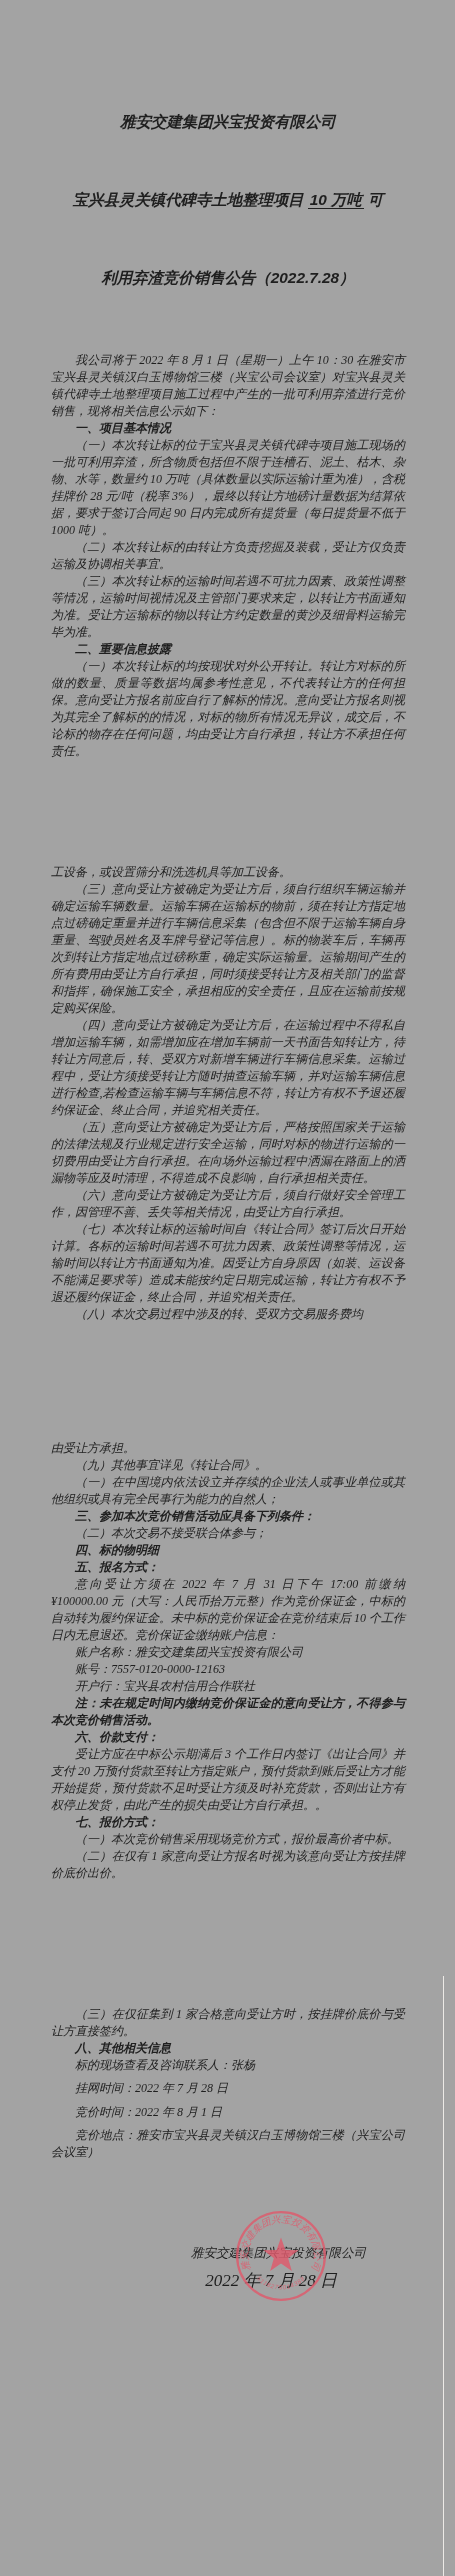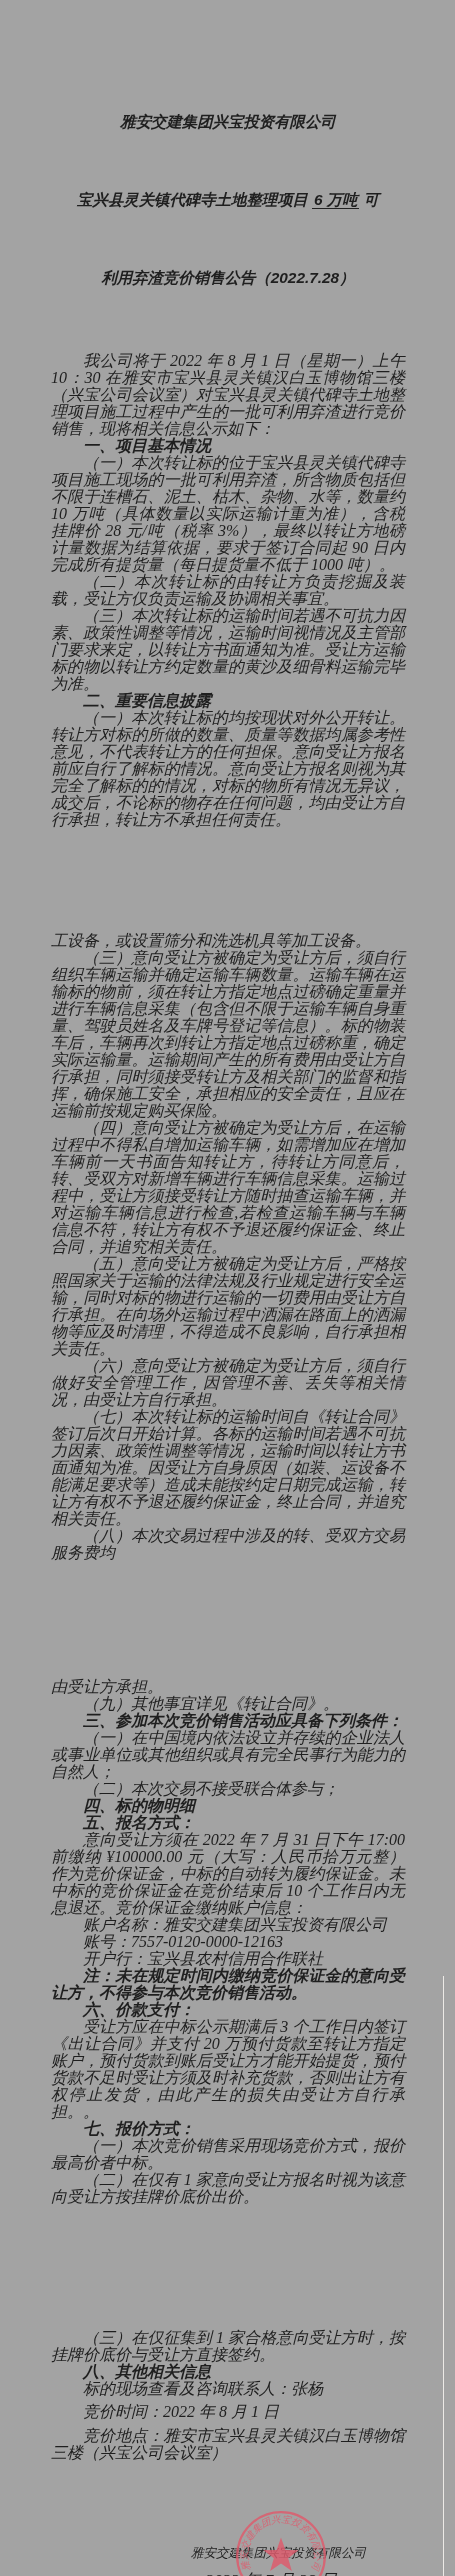--- a/index.html
+++ b/index.html
@@ -18,21 +18,21 @@
   .title{
     text-align:center;
     font-weight:bold;
     font-size:15.4px;
     line-height:26px;
     font-family:"Liberation Sans", sans-serif;
     margin-bottom:9px;
     white-space:pre-wrap;
   }
   .u{border-bottom:1.1px solid #222;padding:0 1.7px;}
-  p{margin:0;font-size:16px;line-height:17px;text-align:justify;}
+  p{margin:0;font-size:12px;line-height:17px;text-align:justify;}
   .ind{text-indent:2em;}
   .h{
     font-weight:bold;
     font-family:"Liberation Sans", sans-serif;
   }
   .gap{width:100%;}
   .g1{height:104px;}
   .g2{height:117px;}
   .g3{height:124px;}
   table{
@@ -71,21 +71,21 @@
   }
 </style>
 </head>
 <body>
 
 <div class="doc">
 
   <div class="page page1">
     <div class="title">
       <div>雅安交建集团兴宝投资有限公司</div>
-      <div><span>宝兴县灵关镇代碑寺土地整理项目 </span><span class="u">6 万吨</span><span> 可</span></div>
+      <div><span>宝兴县灵关镇代碑寺土地整理项目 </span><span class="u">10 万吨</span><span> 可</span></div>
       <div>利用弃渣竞价销售公告（2022.7.28）</div>
     </div>
     <p class="ind">我公司将于 2022 年 8 月 1 日（星期一）上午 10：30 在雅安市宝兴县灵关镇汉白玉博物馆三楼（兴宝公司会议室）对宝兴县灵关镇代碑寺土地整理项目施工过程中产生的一批可利用弃渣进行竞价销售，现将相关信息公示如下：</p>
     <p class="ind h">一、项目基本情况</p>
     <p class="ind">（一）本次转让标的位于宝兴县灵关镇代碑寺项目施工现场的一批可利用弃渣，所含物质包括但不限于连槽石、泥土、枯木、杂物、水等，数量约 10 万吨（具体数量以实际运输计重为准），含税挂牌价 28 元/吨（税率 3%），最终以转让方地磅计量数据为结算依据，要求于签订合同起 90 日内完成所有提货量（每日提货量不低于 1000 吨）。</p>
     <p class="ind">（二）本次转让标的由转让方负责挖掘及装载，受让方仅负责运输及协调相关事宜。</p>
     <p class="ind">（三）本次转让标的运输时间若遇不可抗力因素、政策性调整等情况，运输时间视情况及主管部门要求来定，以转让方书面通知为准。受让方运输标的物以转让方约定数量的黄沙及细骨料运输完毕为准。</p>
     <p class="ind h">二、重要信息披露</p>
     <p class="ind">（一）本次转让标的均按现状对外公开转让。转让方对标的所做的数量、质量等数据均属参考性意见，不代表转让方的任何担保。意向受让方报名前应自行了解标的情况。意向受让方报名则视为其完全了解标的的情况，对标的物所有情况无异议，成交后，不论标的物存在任何问题，均由受让方自行承担，转让方不承担任何责任。</p>
   </div>
@@ -100,22 +100,22 @@
     <p class="ind">（六）意向受让方被确定为受让方后，须自行做好安全管理工作，因管理不善、丢失等相关情况，由受让方自行承担。</p>
     <p class="ind">（七）本次转让标的运输时间自《转让合同》签订后次日开始计算。各标的运输时间若遇不可抗力因素、政策性调整等情况，运输时间以转让方书面通知为准。因受让方自身原因（如装、运设备不能满足要求等）造成未能按约定日期完成运输，转让方有权不予退还履约保证金，终止合同，并追究相关责任。</p>
     <p class="ind">（八）本次交易过程中涉及的转、受双方交易服务费均</p>
   </div>
 
   <div class="gap g2"></div>
 
   <div class="page">
     <p>由受让方承担。</p>
     <p class="ind">（九）其他事宜详见《转让合同》。</p>
+    <p class="ind">（一）在中国境内依法设立并存续的企业法人或事业单位或其他组织或具有完全民事行为能力的自然人；</p>
     <p class="ind h">三、参加本次竞价销售活动应具备下列条件：</p>
-    <p class="ind">（一）在中国境内依法设立并存续的企业法人或事业单位或其他组织或具有完全民事行为能力的自然人；</p>
     <p class="ind">（二）本次交易不接受联合体参与；</p>
     <p class="ind h">四、标的物明细</p>
     <p class="ind h">五、报名方式：</p>
     <p class="ind">意向受让方须在 2022 年 7 月 31 日下午 17:00 前缴纳 ¥100000.00 元（大写：人民币拾万元整）作为竞价保证金，中标的自动转为履约保证金。未中标的竞价保证金在竞价结束后 10 个工作日内无息退还。竞价保证金缴纳账户信息：</p>
     <p class="ind">账户名称：雅安交建集团兴宝投资有限公司</p>
     <p class="ind">账号：7557-0120-0000-12163</p>
     <p class="ind">开户行：宝兴县农村信用合作联社</p>
     <p class="ind h">注：未在规定时间内缴纳竞价保证金的意向受让方，不得参与本次竞价销售活动。</p>
     <p class="ind h">六、价款支付：</p>
     <p class="ind">受让方应在中标公示期满后 3 个工作日内签订《出让合同》并支付 20 万预付货款至转让方指定账户，预付货款到账后受让方才能开始提货，预付货款不足时受让方须及时补充货款，否则出让方有权停止发货，由此产生的损失由受让方自行承担。。</p>
@@ -123,20 +123,21 @@
     <p class="ind">（一）本次竞价销售采用现场竞价方式，报价最高价者中标。</p>
     <p class="ind">（二）在仅有 1 家意向受让方报名时视为该意向受让方按挂牌价底价出价。</p>
   </div>
 
   <div class="gap g3"></div>
 
   <div class="page">
     <p class="ind">（三）在仅征集到 1 家合格意向受让方时，按挂牌价底价与受让方直接签约。</p>
     <p class="ind h">八、其他相关信息</p>
     <p class="ind kv">标的现场查看及咨询联系人：张杨</p>
+    <p class="ind kv">挂网时间：2022 年 7 月 28 日</p>
     <p class="ind kv">竞价时间：2022 年 8 月 1 日</p>
     <p class="ind kv">竞价地点：雅安市宝兴县灵关镇汉白玉博物馆三楼（兴宝公司会议室）</p>
 
     <div class="sign-area">
       <p class="sign-company">雅安交建集团兴宝投资有限公司</p>
       <p class="sign-date">2022 年 7 月 28 日</p>
       <svg class="stamp-svg" viewBox="0 0 170 170">
         <circle cx="85" cy="85" r="76" fill="none" stroke-width="4" stroke="#df5a6c"></circle>
         <defs>
           <path id="arcTop" d="M34.8,114 A58,58 0 1 1 135.2,114" fill="none"></path>

